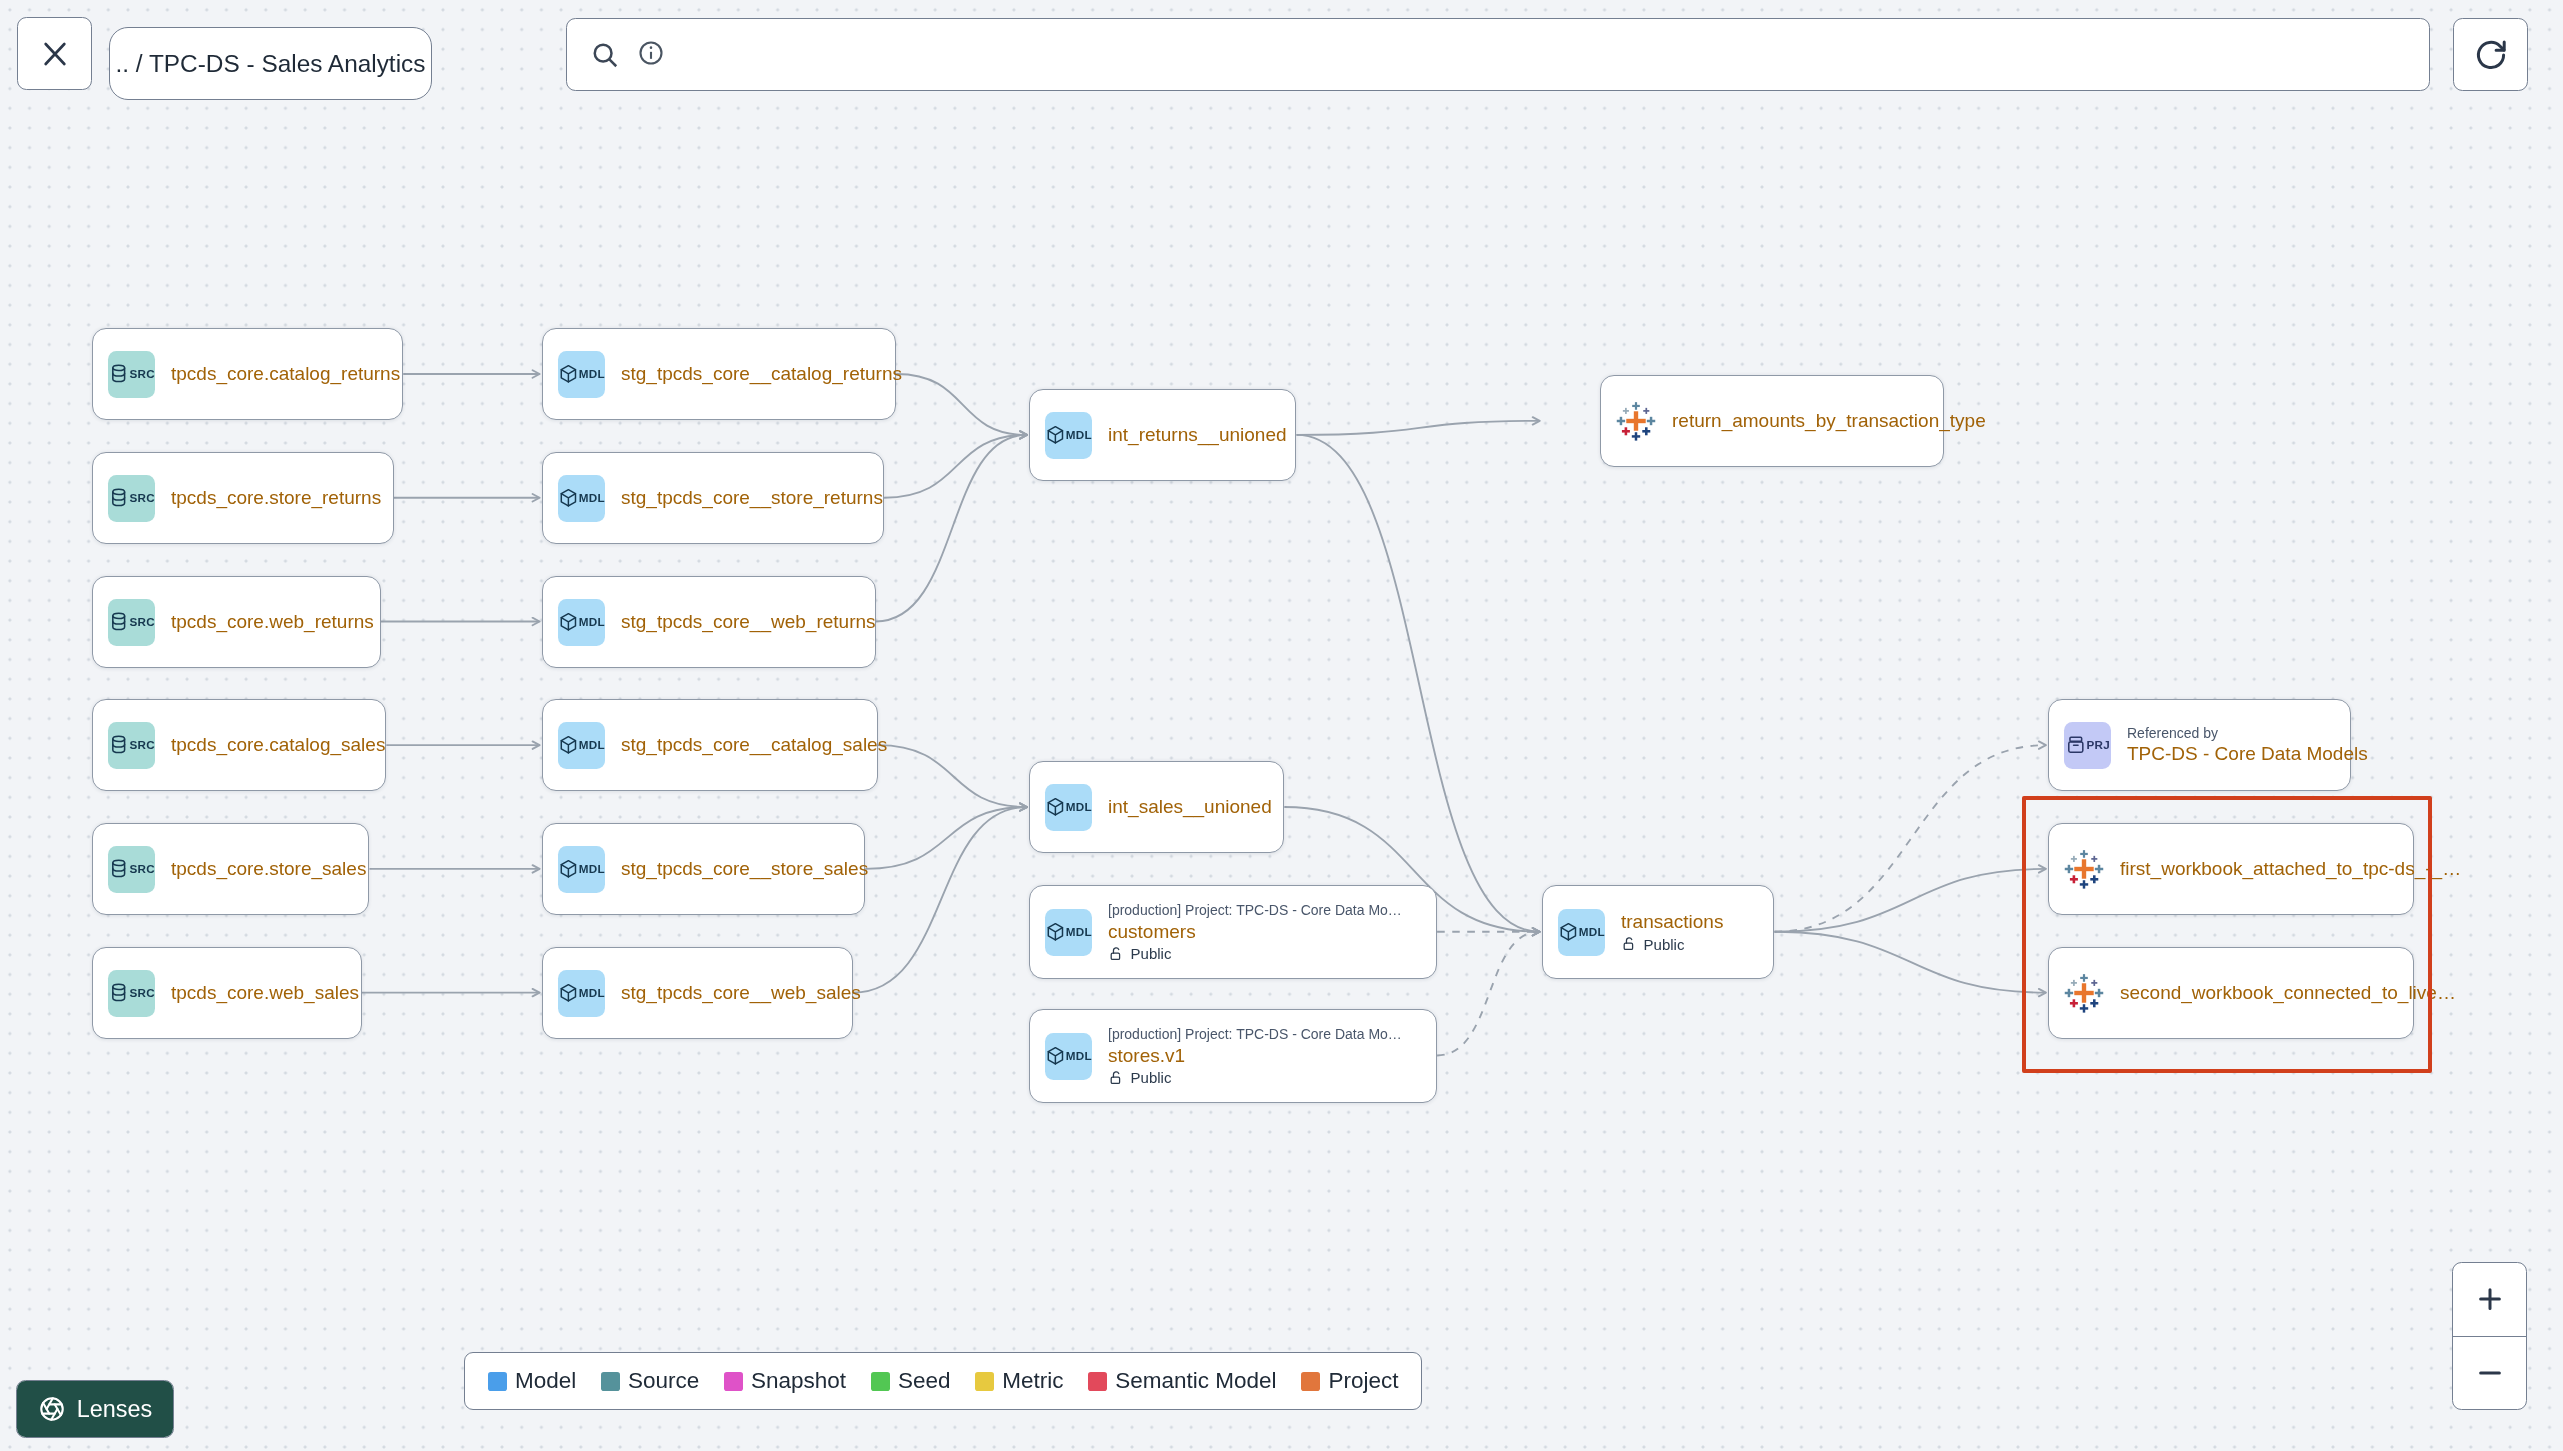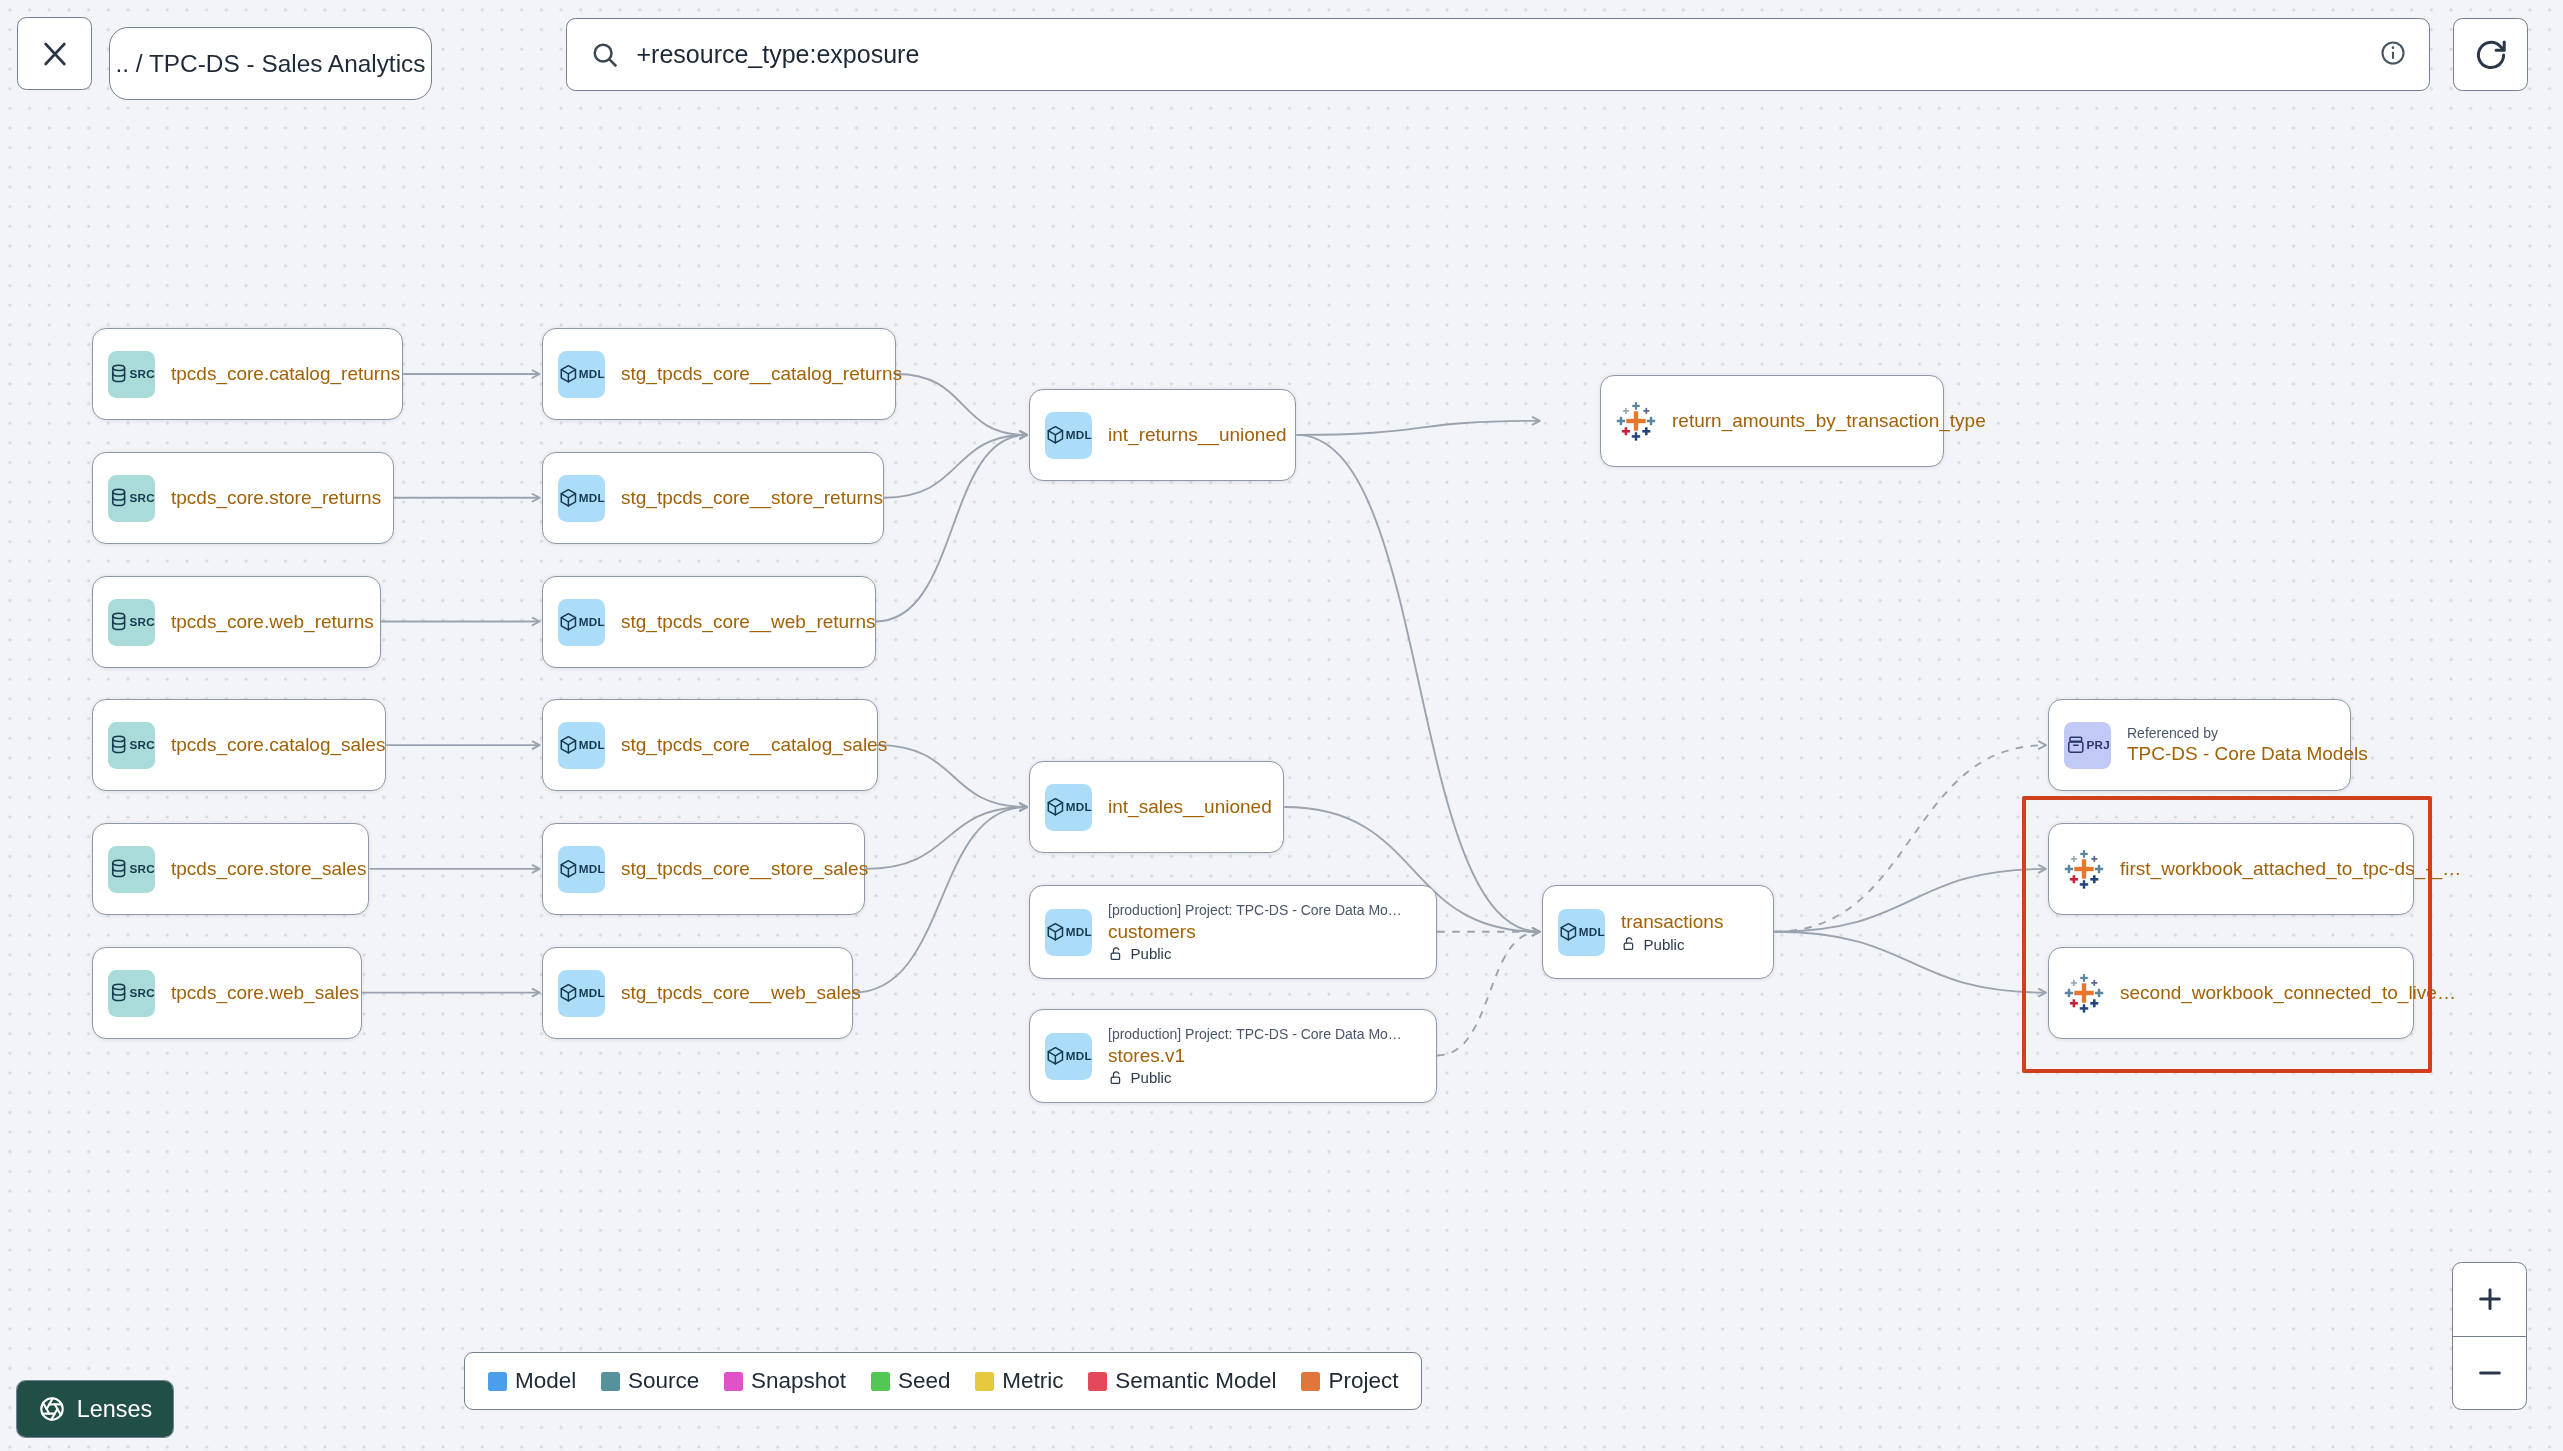--- a/index.html
+++ b/index.html
@@ -446,21 +446,20 @@
 
 <div id="breadcrumb">
   <span>.. / TPC-DS - Sales Analytics</span>
 </div>
 
 <div id="search-bar">
   <svg class="magnifier" width="30" height="30" viewBox="0 0 24 24">
     <circle cx="10.5" cy="10.5" r="6.7"></circle>
       <path d="M15.5 15.5L21 21"></path>
   </svg>
-  <input id="search-input" type="text" value="+resource_type:exposure" style="">
   <span id="info-icon">
     <svg width="28" height="28" viewBox="0 0 24 24">
       <circle cx="12" cy="12" r="9"></circle>
         <path d="M12 11v6"></path>
         <circle cx="12" cy="7.4" r="1.1" fill="#4a5562" stroke="none"></circle>
     </svg>
   </span>
 </div>
 
 <button class="chrome-btn" id="refresh-btn">

